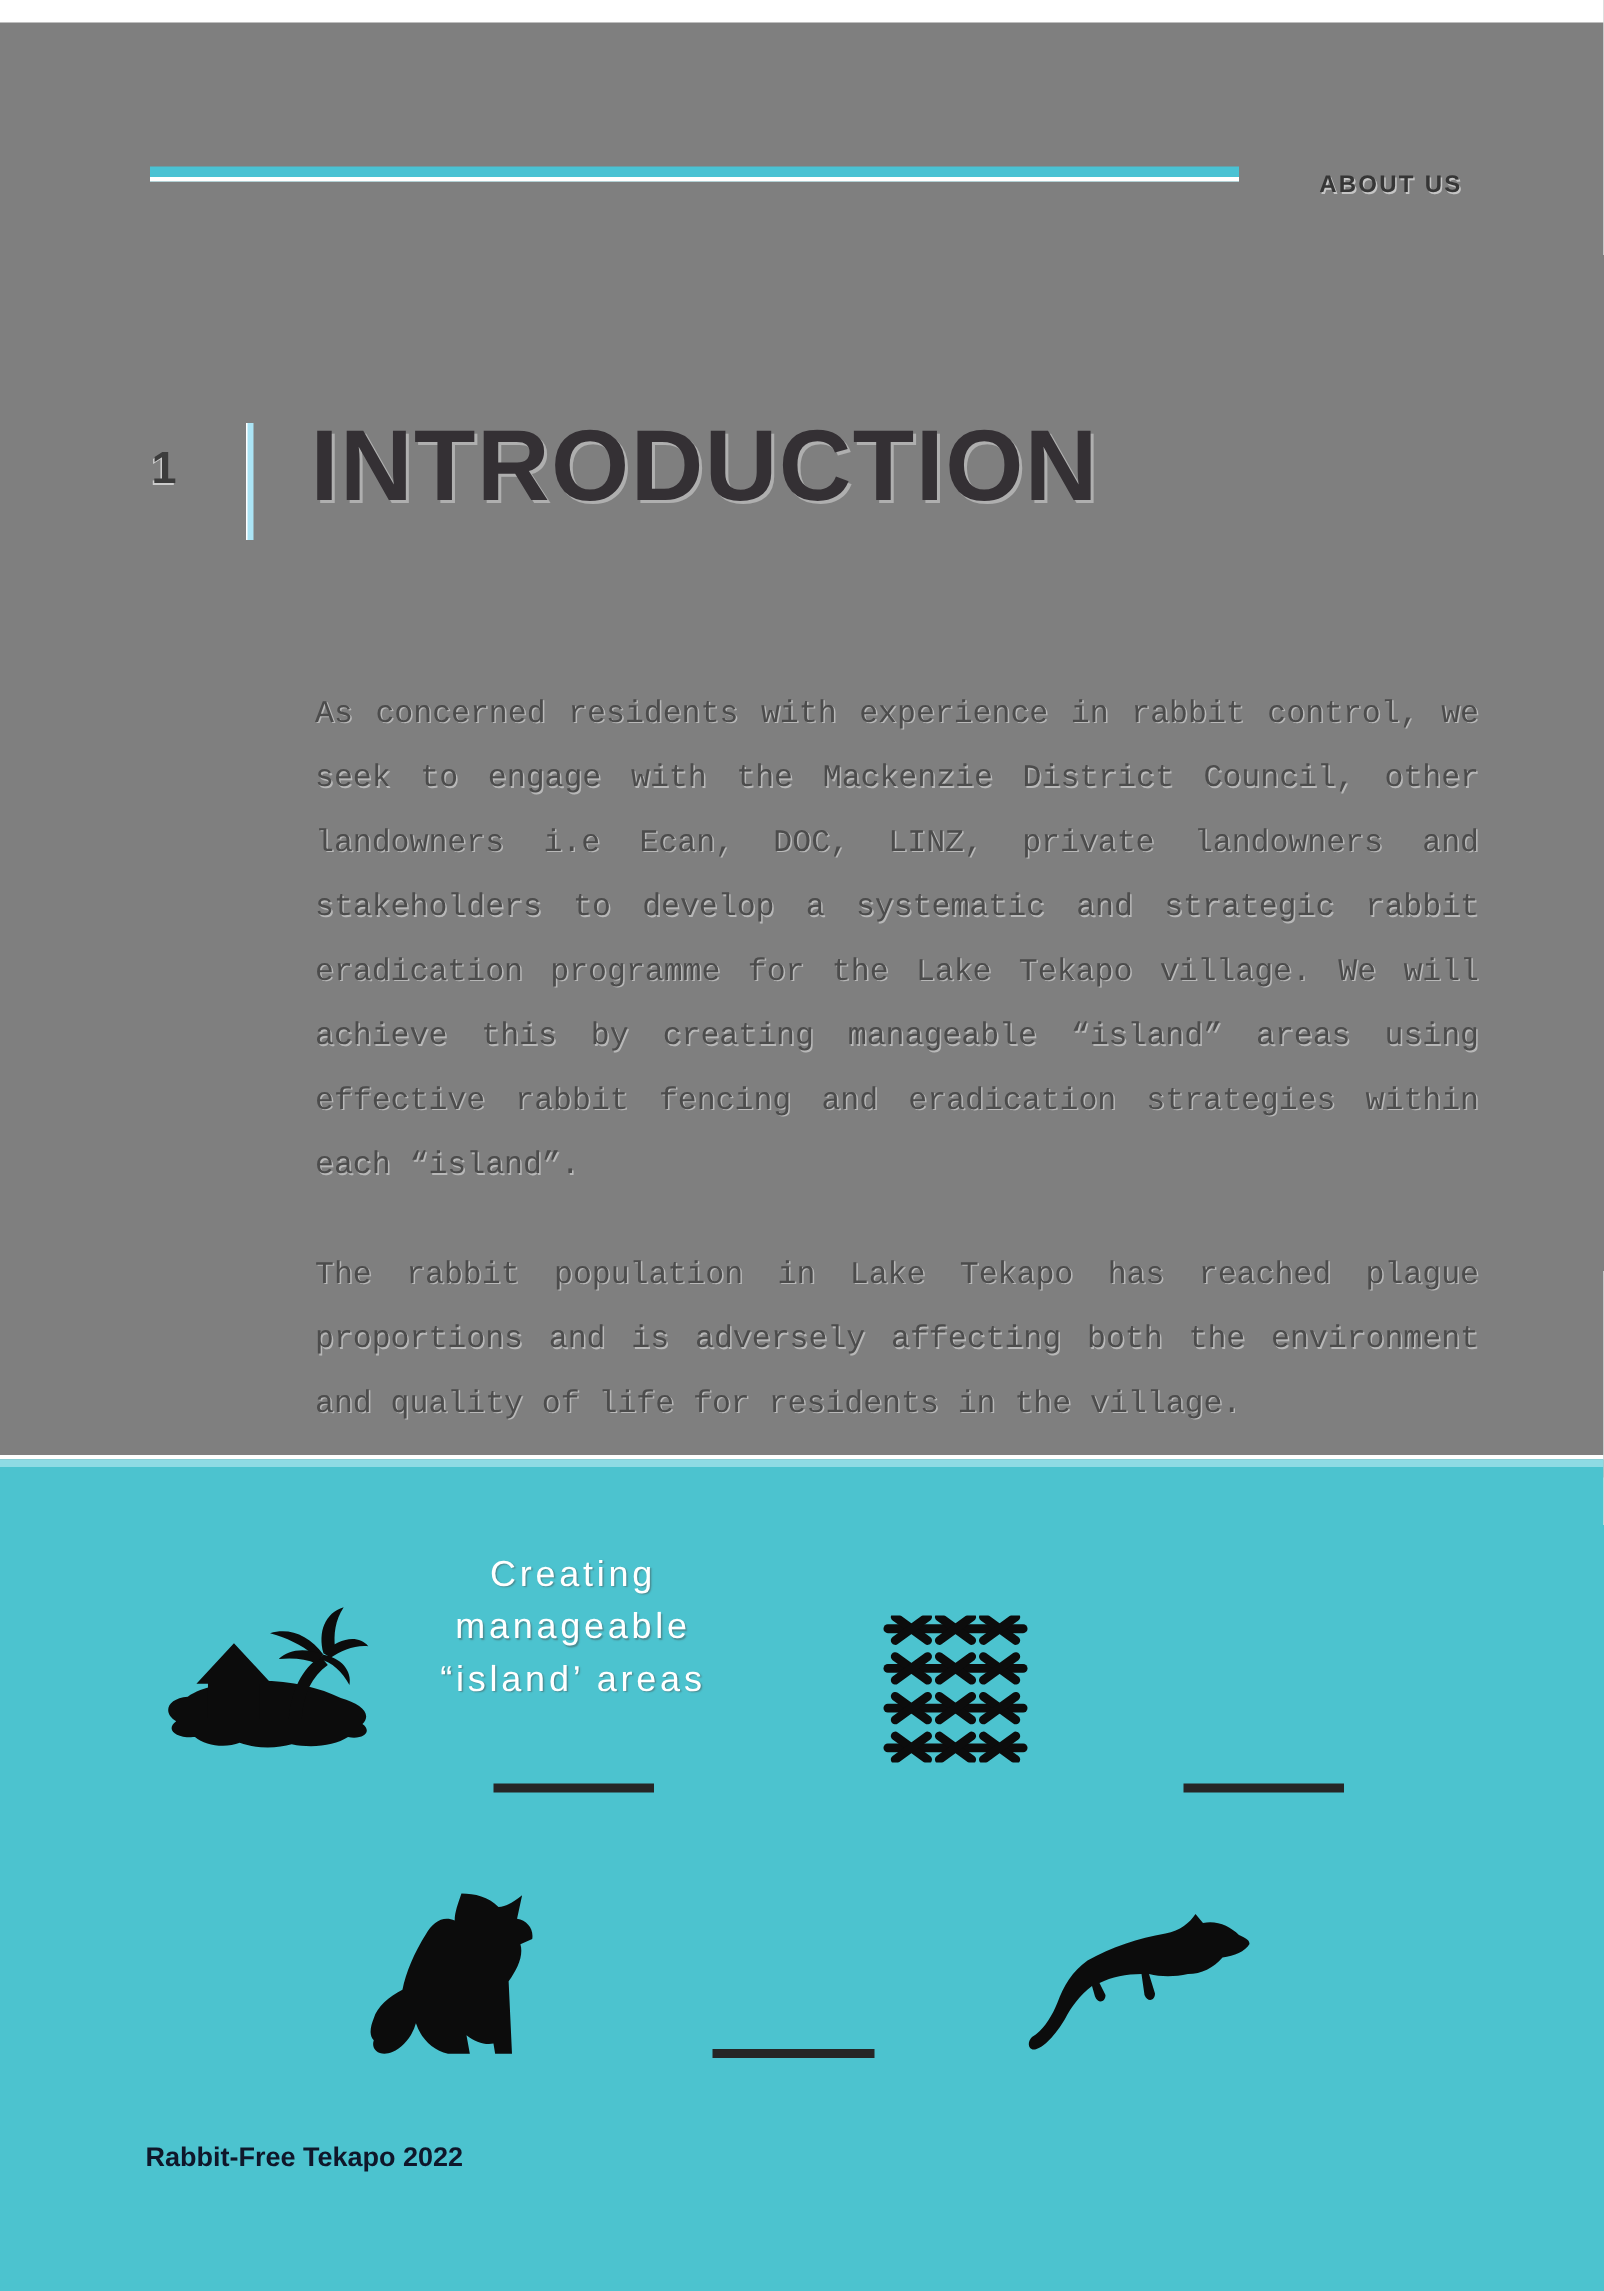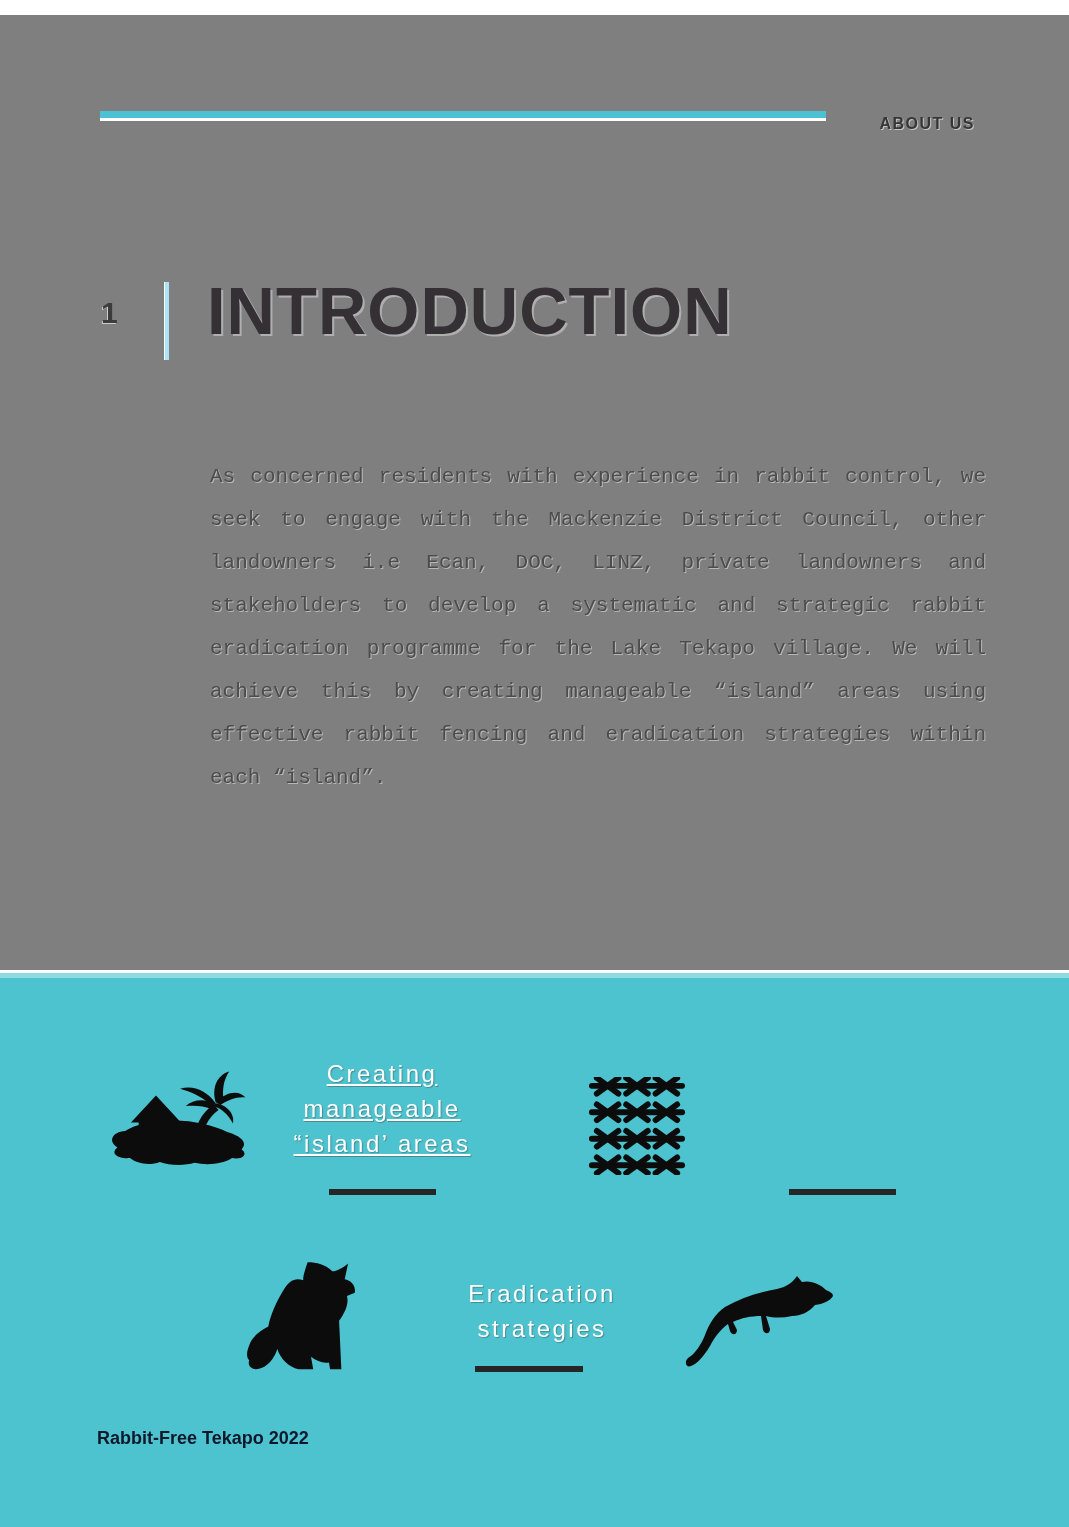--- a/index.html
+++ b/index.html
@@ -47,21 +47,21 @@
   .icon-box{position:absolute;}
   .icon-box svg{display:block;width:100%;height:100%;}
   .feat-label{
     position:absolute;text-align:center;
     font-size:24px;line-height:35px;letter-spacing:2.5px;font-weight:400;
     color:#ffffff;white-space:pre-line;
     text-shadow:1px 1px 1px rgba(70,70,70,.45);
   }
   .feat-underline{position:absolute;height:6px;background:#262626;}
   .pos-island-icon{left:104px;top:1070px;width:154px;height:102px;}
-  .pos-island-label{left:268px;top:1056px;width:228px;text-decoration:underline;}
+  .pos-island-label{left:268px;top:1032px;width:228px;}
   .pos-island-line{left:329px;top:1189px;width:107px;}
   .pos-wire-icon{left:585px;top:1077px;width:104px;height:98px;}
   .pos-fencing-label{left:730px;top:1074px;width:226px;}
   .pos-fencing-line{left:789px;top:1189px;width:107px;}
   .pos-dog-icon{left:245px;top:1259px;width:114px;height:118px;}
   .pos-erad-label{left:430px;top:1276px;width:224px;}
   .pos-erad-line{left:475px;top:1366px;width:108px;}
   .pos-ferret-icon{left:684px;top:1268px;width:152px;height:102px;}
   .footer-text{
     position:absolute;left:97px;top:1428px;
@@ -76,20 +76,21 @@
   <section class="gray">
     <div class="header-rule"></div>
     <div class="header-label">ABOUT US</div>
 
     <div class="chapter-num">1</div>
     <div class="title-rule"></div>
     <h1 class="title">INTRODUCTION</h1>
 
     <div class="body-text">
       <p>As concerned residents with experience in rabbit control, we seek to engage with the Mackenzie District Council, other landowners i.e Ecan, DOC, LINZ, private landowners and stakeholders to develop a systematic and strategic rabbit eradication programme for the Lake Tekapo village. We will achieve this by creating manageable “island” areas using effective rabbit fencing and eradication strategies within each “island”.</p>
+      <p>The rabbit population in Lake Tekapo has reached plague proportions and is adversely affecting both the environment and quality of life for residents in the village.</p>
     </div>
   </section>
 
   <div class="divider-white"></div>
 
   <section class="teal">
     <div class="teal-light-strip"></div>
   </section>
 
   <div class="icon-box pos-island-icon">
@@ -151,22 +152,20 @@
 
   <div class="icon-box pos-dog-icon">
     <svg viewBox="0 0 100 105" xmlns="http://www.w3.org/2000/svg">
       <path fill="#0c0c0c" d="M55,3 C53,9 51,14 51,19 C44,16 38,20 34,27 C27,38 22,50 20,60
         C12,64 5,70 3,77 C1,82 0,87 3,90 C1,96 7,100 14,97 C21,94 26,87 28,80
         C31,89 38,96 47,98 L60,98 L58,87 C63,91 69,93 74,92 L75,98 L85,98 L83,55
         C88,48 92,40 90,33 L97,30 C98,24 94,19 88,18 L91,4 C86,8 81,11 77,11
         C71,5 63,3 55,3 Z"></path>
     </svg>
   </div>
-  <div class="feat-label pos-erad-label">Eradication
-strategies</div>
   <div class="feat-underline pos-erad-line"></div>
 
   <div class="icon-box pos-ferret-icon">
     <svg viewBox="0 0 152 100" xmlns="http://www.w3.org/2000/svg">
       <path fill="#0c0c0c" d="M149,27 C146,32 139,35 131,36 C125,43 117,47 108,47 C99,49 90,49 82,47
         L86,60 C86,65 81,66 79,61 L77,47 C67,47 57,49 49,53 L53,61 C53,66 48,67 46,62 L44,55
         C36,61 30,69 26,77 C20,87 13,95 7,97 C2,99 0,93 4,89 C11,85 17,76 21,66
         C25,55 31,45 41,38 C57,29 75,23 93,20 C103,18 109,13 113,7 L118,13
         C127,11 136,15 142,21 C146,23 149,24 149,27 Z"></path>
     </svg>

